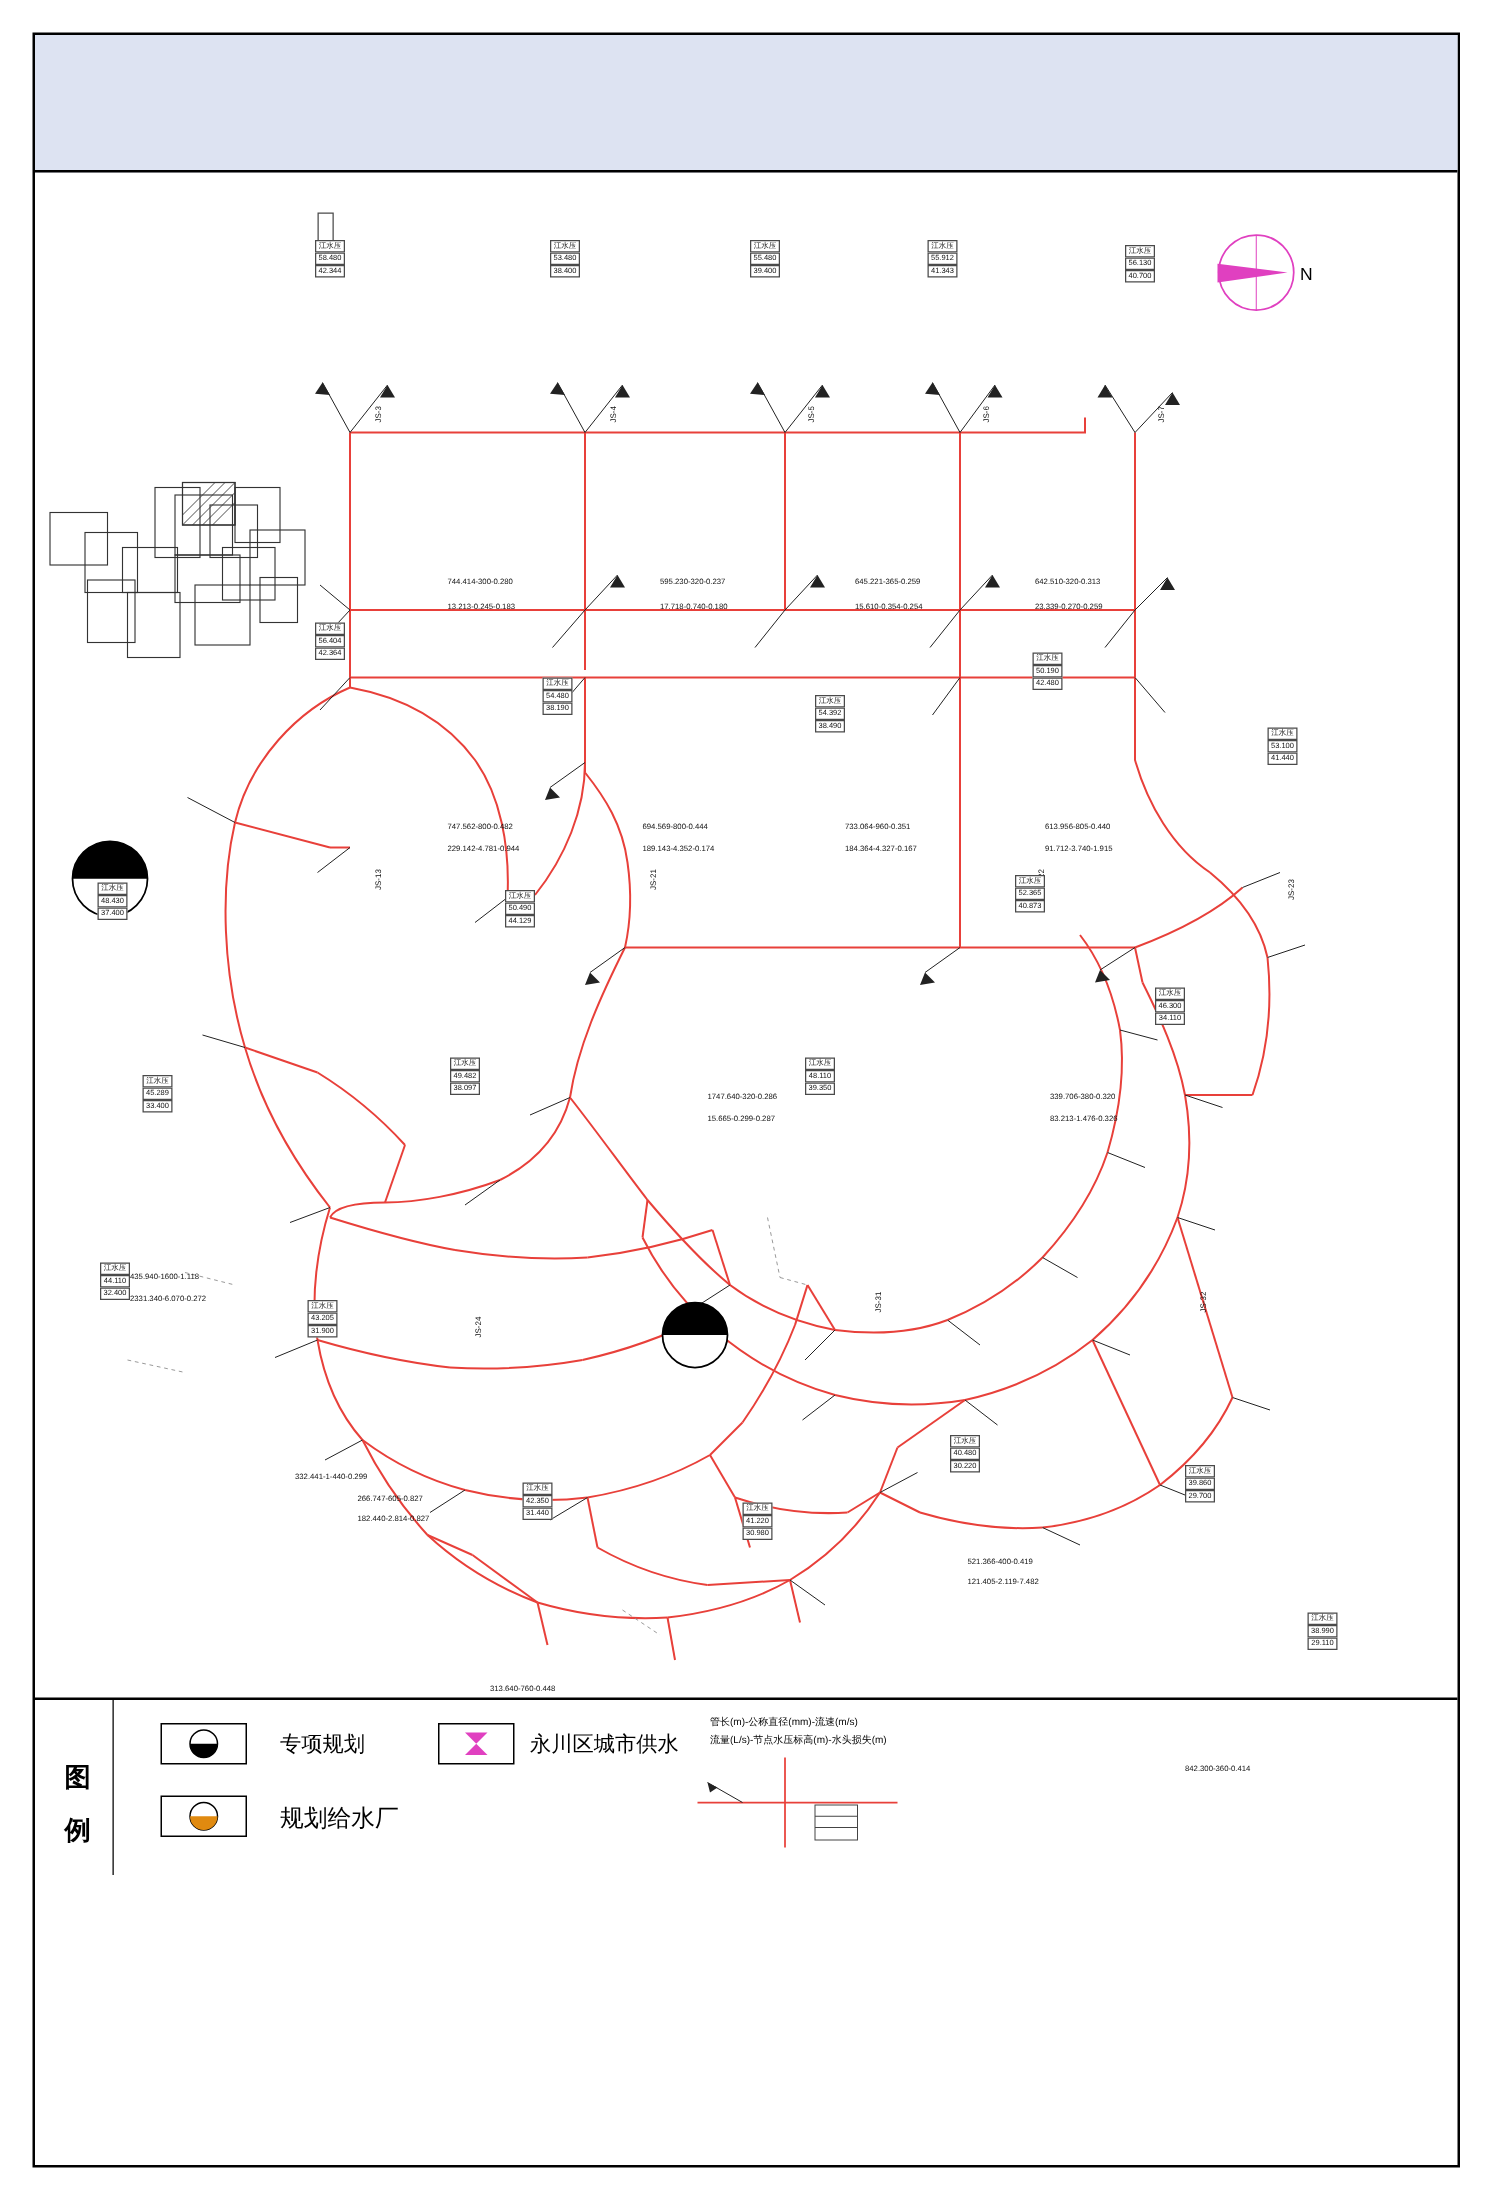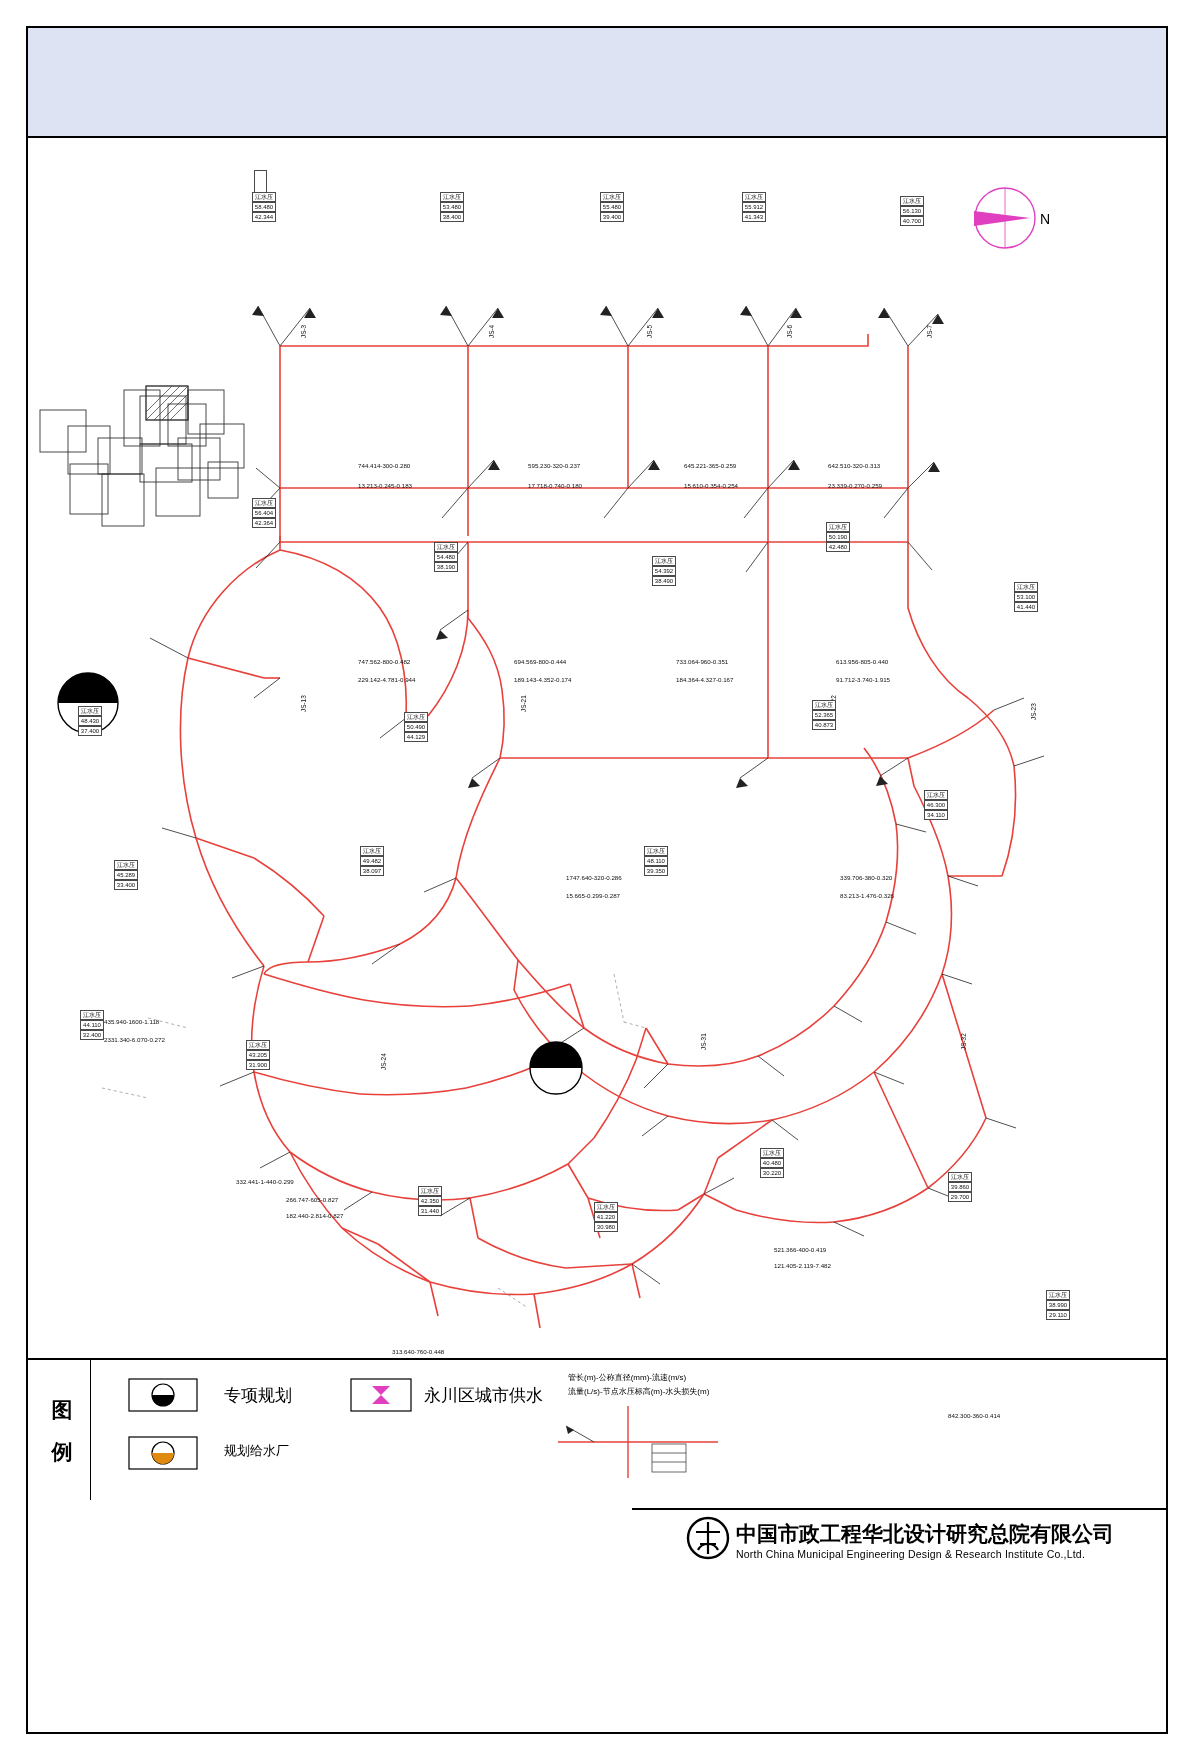--- a/index.html
+++ b/index.html
@@ -5,21 +5,21 @@
   html,body{margin:0;padding:0;background:#fff;}
   body{width:1194px;height:1760px;font-family:"Liberation Sans",sans-serif;}
   .sheet{position:relative;width:1194px;height:1760px;background:#fff;overflow:hidden;}
   .frame{position:absolute;left:26px;top:26px;width:1142px;height:1708px;border:2px solid #000;box-sizing:border-box;}
   .titlebar{position:absolute;left:28px;top:28px;width:1138px;height:110px;background:#dde3f2;border-bottom:2px solid #000;box-sizing:border-box;}
   .title-main{position:absolute;left:28px;top:46px;font-size:33px;font-weight:bold;color:#000;letter-spacing:2px;}
   .title-sub{position:absolute;right:24px;top:88px;font-size:26px;font-weight:bold;color:#000;letter-spacing:1px;}
   .mapzone{position:absolute;left:28px;top:138px;width:1138px;height:1220px;overflow:hidden;}
   svg.mapsvg{position:absolute;left:0;top:0;}
   .legendbox{position:absolute;left:28px;top:1358px;width:1138px;height:140px;border-top:2px solid #000;box-sizing:border-box;}
-  .legend-label{position:absolute;left:14px;top:29px;width:40px;font-size:21px;font-weight:bold;line-height:42px;text-align:center;}
+  .legend-label{position:absolute;left:14px;top:42px;width:40px;font-size:21px;font-weight:bold;line-height:42px;text-align:center;}
   .legend-divider{position:absolute;left:62px;top:0;width:1px;height:140px;background:#000;}
   .lg-text{position:absolute;font-size:17px;color:#000;}
   .footer{position:absolute;left:28px;top:1498px;width:1138px;height:236px;}
   .foot-line{position:absolute;left:604px;top:10px;width:534px;height:2px;background:#000;}
   .company-cn{position:absolute;left:708px;top:22px;font-size:21px;font-weight:bold;color:#000;}
   .company-en{position:absolute;left:708px;top:50px;font-size:10.5px;color:#000;letter-spacing:.2px;}
   .logo{position:absolute;left:658px;top:18px;width:44px;height:44px;}
   .nbox{position:absolute;}
   .nbox .cell{border:1px solid #4a4a4a;background:#fff;font-size:6px;line-height:8px;color:#111;text-align:center;white-space:nowrap;padding:0 1px;}
   .htext{position:absolute;font-size:6.2px;color:#111;white-space:nowrap;}
@@ -461,39 +461,29 @@
       <rect x="1" y="1" width="60" height="32" fill="#fff" stroke="#000" stroke-width="1.2"></rect>
       <path d="M22 8 L40 8 L22 26 L40 26 Z" fill="#e040c0"></path>
     </svg>
     <div class="lg-text" style="left:396px;top:24px;font-size:17px;">永川区城市供水</div>
 
     <svg style="position:absolute;left:100px;top:76px;" width="70" height="34">
       <rect x="1" y="1" width="68" height="32" fill="#fff" stroke="#000" stroke-width="1.2"></rect>
       <circle cx="35" cy="17" r="11" fill="#fff" stroke="#000" stroke-width="1.2"></circle>
       <path d="M24 17 A11 11 0 0 0 46 17 Z" fill="#e08a10"></path>
     </svg>
-    <div class="lg-text" style="left:196px;top:82px;font-size:13px;">规划给水厂</div>
+    <div class="lg-text" style="left:196px;top:82px;font-size:19px;">规划给水厂</div>
 
     <div class="lg-text" style="left:540px;top:12px;font-size:8px;">管长(m)-公称直径(mm)-流速(m/s)</div>
     <div class="lg-text" style="left:540px;top:26px;font-size:8px;">流量(L/s)-节点水压标高(m)-水头损失(m)</div>
     <svg style="position:absolute;left:520px;top:40px;" width="180" height="80">
       <line x1="10" y1="42" x2="170" y2="42" stroke="#e8403a" stroke-width="1.4"></line>
       <line x1="80" y1="6" x2="80" y2="78" stroke="#e8403a" stroke-width="1.4"></line>
       <line x1="18" y1="26" x2="46" y2="42" stroke="#222" stroke-width="0.8"></line>
       <polygon points="18,26 26,30 20,34" fill="#222"></polygon>
       <rect x="104" y="44" width="34" height="28" fill="#fff" stroke="#444" stroke-width="0.8"></rect>
       <line x1="104" y1="53" x2="138" y2="53" stroke="#444" stroke-width="0.8"></line>
       <line x1="104" y1="62" x2="138" y2="62" stroke="#444" stroke-width="0.8"></line>
     </svg>
   </div>
 
-  <div class="footer">
-    <div class="foot-line"></div>
-    <svg class="logo" viewBox="0 0 44 44">
-      <circle cx="22" cy="22" r="20" fill="none" stroke="#000" stroke-width="2.4"></circle>
-      <path d="M22 6 L22 38 M10 16 L34 16 M14 28 L30 28" stroke="#000" stroke-width="2.2" fill="none"></path>
-      <path d="M12 34 C16 26 28 26 32 34" stroke="#000" stroke-width="2.2" fill="none"></path>
-    </svg>
-    <div class="company-cn">中国市政工程华北设计研究总院有限公司</div>
-    <div class="company-en">North China Municipal Engineering Design &amp; Research Institute Co.,Ltd.</div>
-  </div>
 
 </div>
 
 </body></html>

